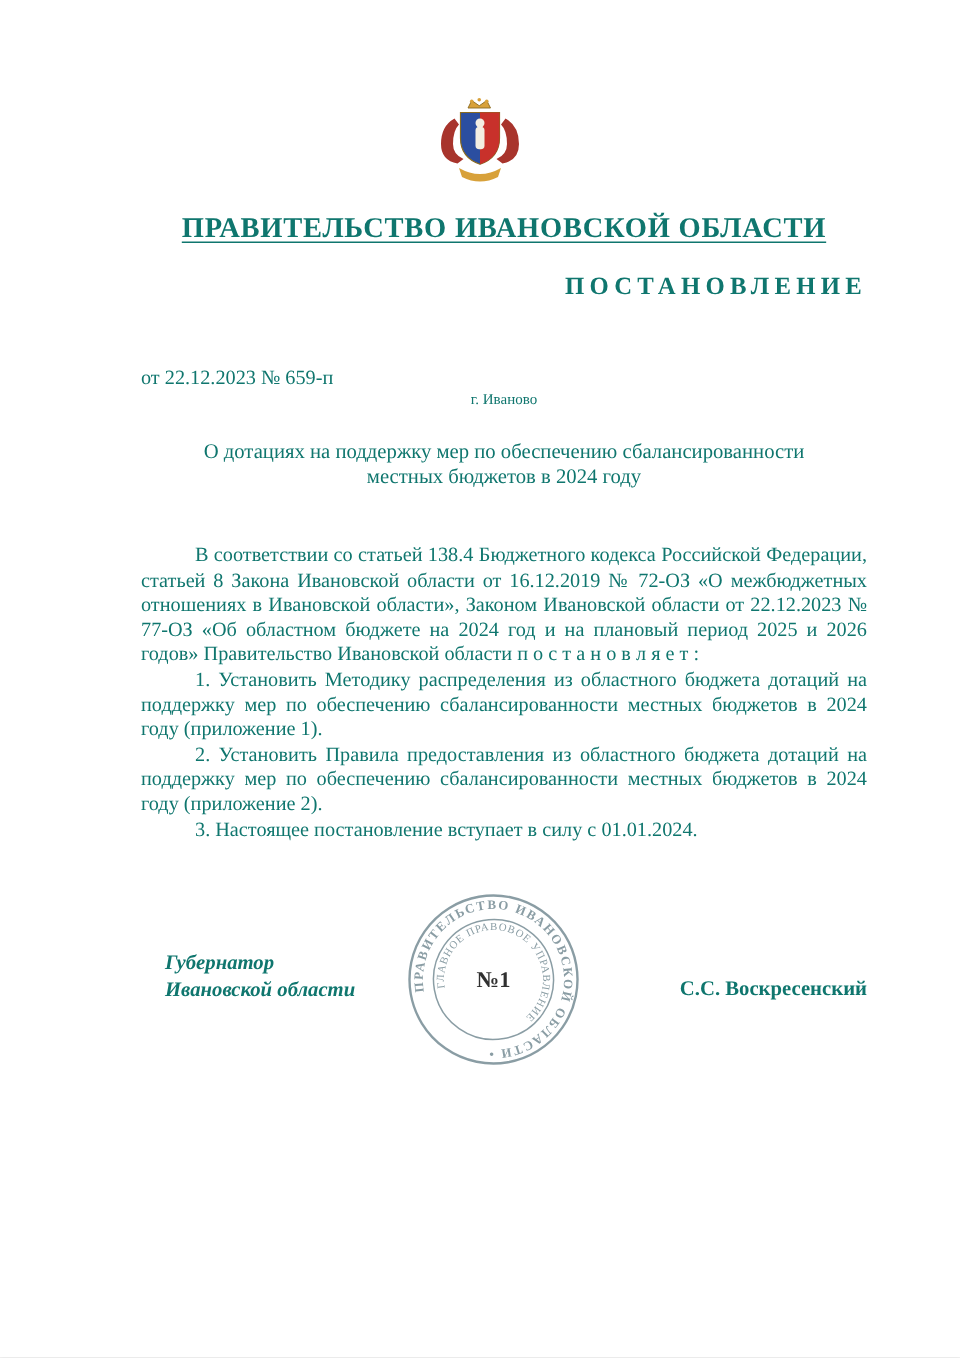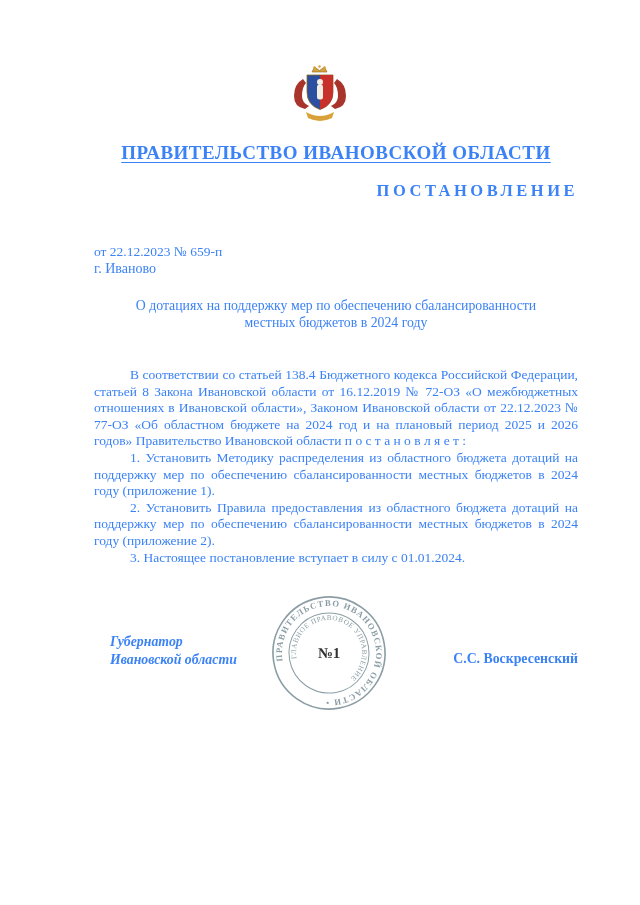--- a/index.html
+++ b/index.html
@@ -4,21 +4,21 @@
 <style>
   * { margin: 0; padding: 0; box-sizing: border-box; }
   html, body { background: #e9e9e9; }
   .page {
     position: relative;
     width: 640px;
     height: 905px;
     margin: 0 auto;
     background: #ffffff;
     font-family: "Liberation Serif", "DejaVu Serif", serif;
-    color: #3b82f6;
+    color: #0f766e;
     overflow: hidden;
     box-shadow: 0 0 3px rgba(0,0,0,.15);
   }
   .content { padding: 0 62px 0 94px; }
 
   .emblem-wrap { text-align: center; padding-top: 64px; height: 128px; }
 
   .org-name {
     text-align: center;
     font-size: 19px;
@@ -29,21 +29,21 @@
     margin-top: 14px;
   }
   .doc-type {
     text-align: right;
     font-size: 16.5px;
     font-weight: bold;
     letter-spacing: 3.5px;
     margin-top: 17px;
   }
   .dateline { text-align: left; font-size: 13.5px; margin-top: 43px; }
-  .city     { font-size: 14px; margin-top: 1px; }
+  .city     { text-align: center; font-size: 10px; margin-top: 1px; }
 
   .subject {
     text-align: center;
     font-size: 13.8px;
     font-weight: normal;
     line-height: 17px;
     margin-top: 20px;
   }
 
   .body-text { margin-top: 36px; font-size: 13.5px; line-height: 16.6px; }

